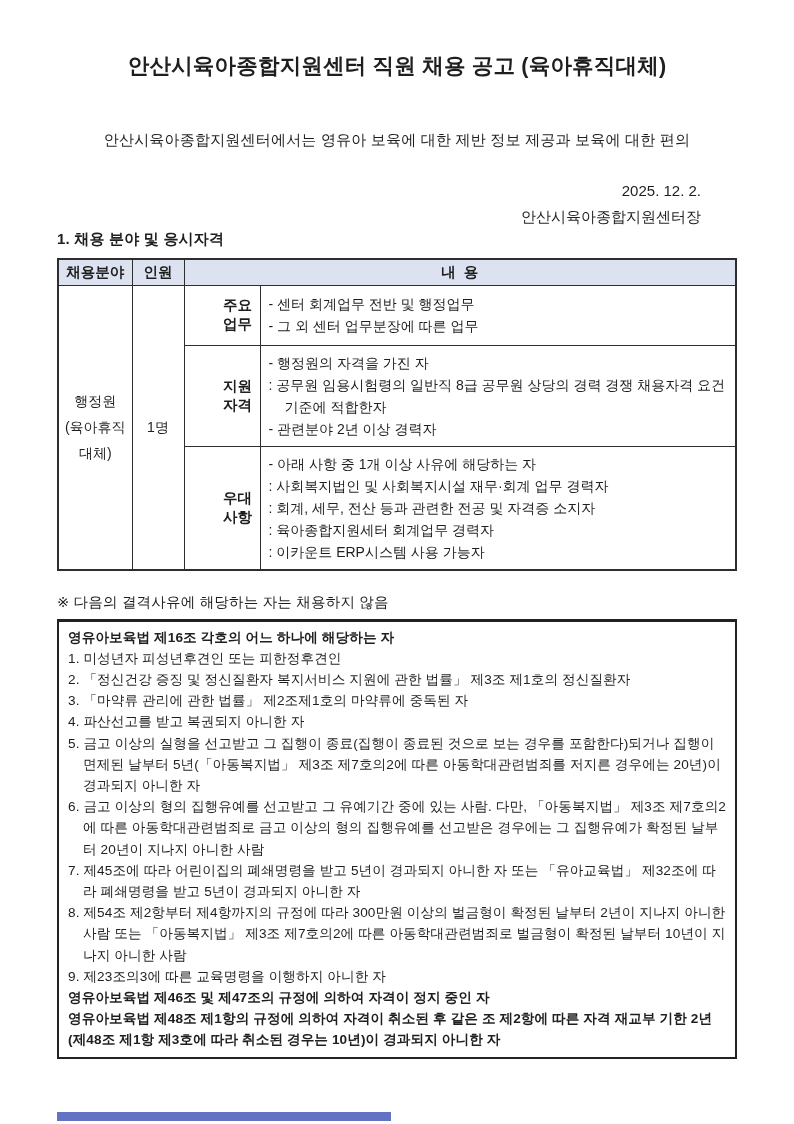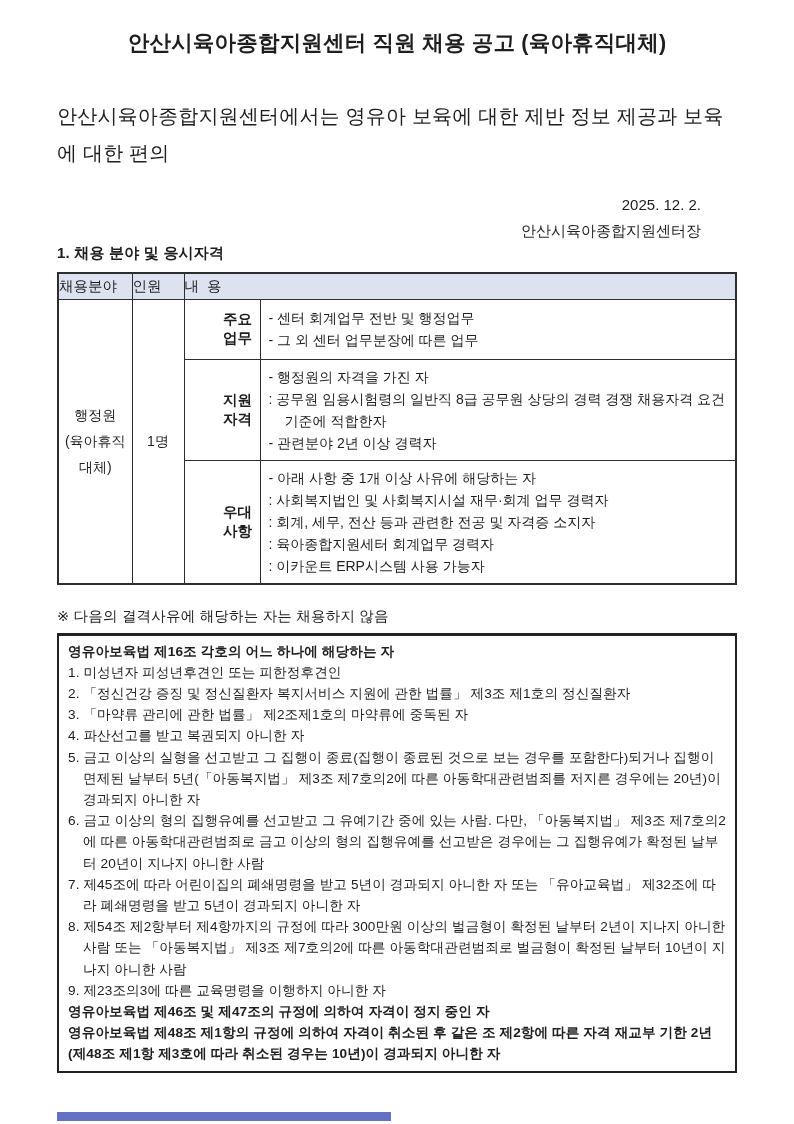--- a/index.html
+++ b/index.html
@@ -14,31 +14,31 @@
     position:relative;
     width:794px;height:1124px;
     margin:0 auto;
     background:#ffffff;
     color:var(--ink);
     font-family:"Liberation Sans","DejaVu Sans",sans-serif;
     padding:0 57px;
     overflow:hidden;
   }
   .page-title{
-    padding-top:28px;
+    padding-top:51px;
     text-align:center;
     font-size:21.5px;
     font-weight:700;
     letter-spacing:0.2px;
     line-height:30px;
   }
   .intro{
     margin-top:40px;
-    text-align:left;
-    font-size:20px;
+    text-align:center;
+    font-size:15px;
     line-height:37px;
     letter-spacing:0.2px;
   }
   .sign-block{
     margin-top:20px;
     text-align:right;
     padding-right:36px;
     font-size:15px;
     line-height:26px;
   }
@@ -53,26 +53,26 @@
     border-collapse:collapse;
     border:2px solid var(--line);
     font-size:14px;
   }
   table.recruit th,table.recruit td{
     border:1px solid var(--line);
     vertical-align:middle;
   }
   table.recruit th{
     background:var(--hdr-bg);
-    font-weight:400;
+    font-weight:700;
     height:26px;
     font-size:14.5px;
     white-space:pre;
     padding:0;
-    text-align:left;
+    text-align:center;
   }
   td.center-cell{
     text-align:center;
     line-height:26px;
     padding:0 2px;
   }
   td.label-cell{
     text-align:center;
     font-weight:700;
     font-size:14.5px;

